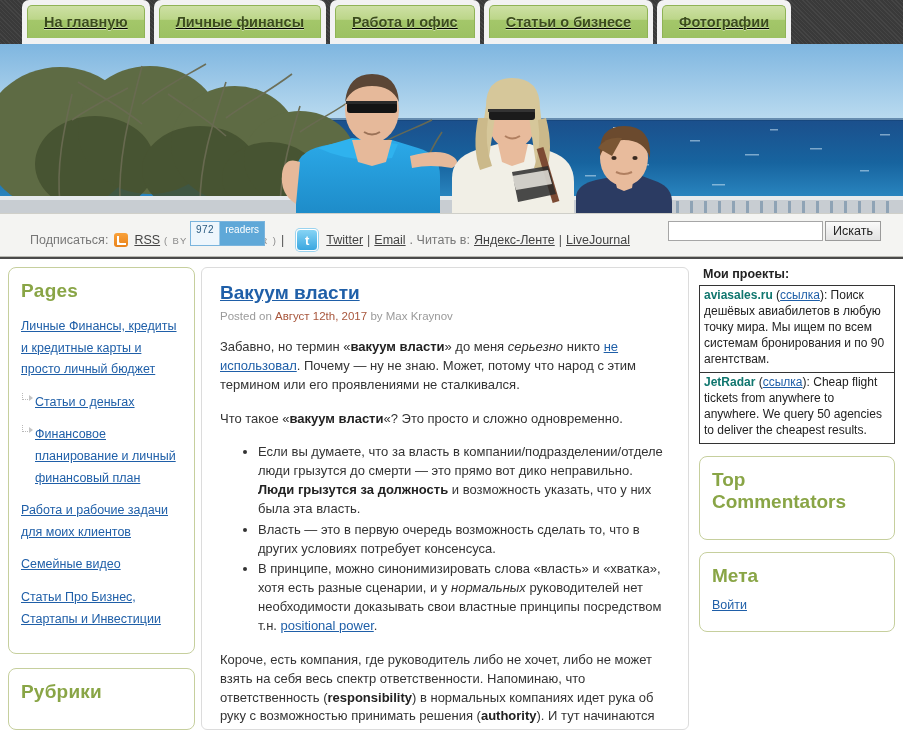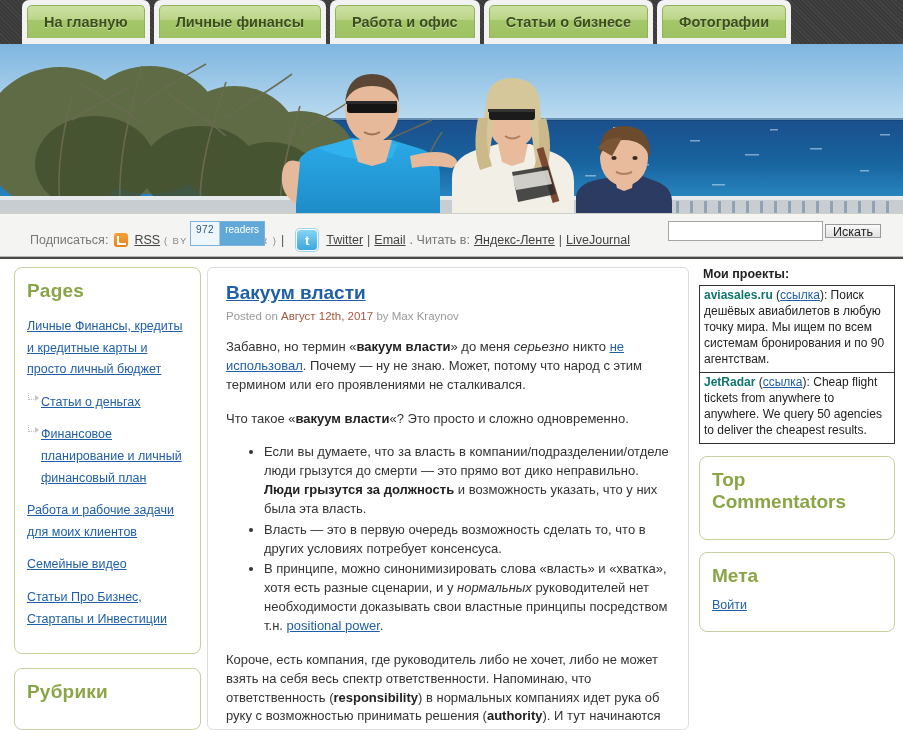--- a/index.html
+++ b/index.html
@@ -11,21 +11,21 @@
   }
   body {
     background: #3d3d3d;
     background-image:
       repeating-linear-gradient(45deg, rgba(255,255,255,0.045) 0px, rgba(255,255,255,0.045) 1px, rgba(0,0,0,0.05) 1px, rgba(0,0,0,0.05) 3px);
   }
 
   
   #topnav {
     position: absolute; top: 0; left: 0; width: 903px; height: 44px;
-    display: flex; align-items: flex-start;
+    display: flex; align-items: flex-start; text-decoration: underline;
   }
   .nav-tab-wrap {
     margin-right: 4px;
     background: #f2f2f2;
     border-radius: 7px 7px 0 0;
     padding: 5px 5px 0 5px;
     height: 44px;
   }
   .nav-tab-wrap:first-child { margin-left: 22px; }
   .nav-tab {
@@ -125,21 +125,21 @@
     display: flex; align-items: center; gap: 2px;
   }
   #search-input {
     width: 155px; height: 20px;
     border: 1px solid #a6a6a6;
     background: #fff;
     font-size: 12px; padding: 0 3px;
     font-family: "Liberation Sans", sans-serif;
   }
   #search-button {
-    height: 14px; padding: 0 7px;
+    height: 20px; padding: 0 7px;
     border: 1px solid #9a9a9a;
     background: linear-gradient(to bottom,#fafafa,#e2e2e2);
     font-size: 12.5px; color: #222;
     font-family: "Liberation Sans", sans-serif;
     cursor: pointer;
   }
 
   
   #columns {
     position: relative;
@@ -147,21 +147,20 @@
     background: #fff;
     display: flex;
     border-top: 2px solid #4a4a4a;
   }
 
   
   #left-sidebar {
     width: 195px; flex: 0 0 195px;
     padding: 8px 0 0 8px;
     background: #fff;
-    margin-left: 6px;
   }
   .widget {
     border: 1px solid #c6cf9d;
     border-radius: 8px;
     padding: 10px 12px 14px 12px;
     margin-bottom: 14px;
     background: #fff;
   }
   .widget h3 {
     margin: 2px 0 12px 0;

